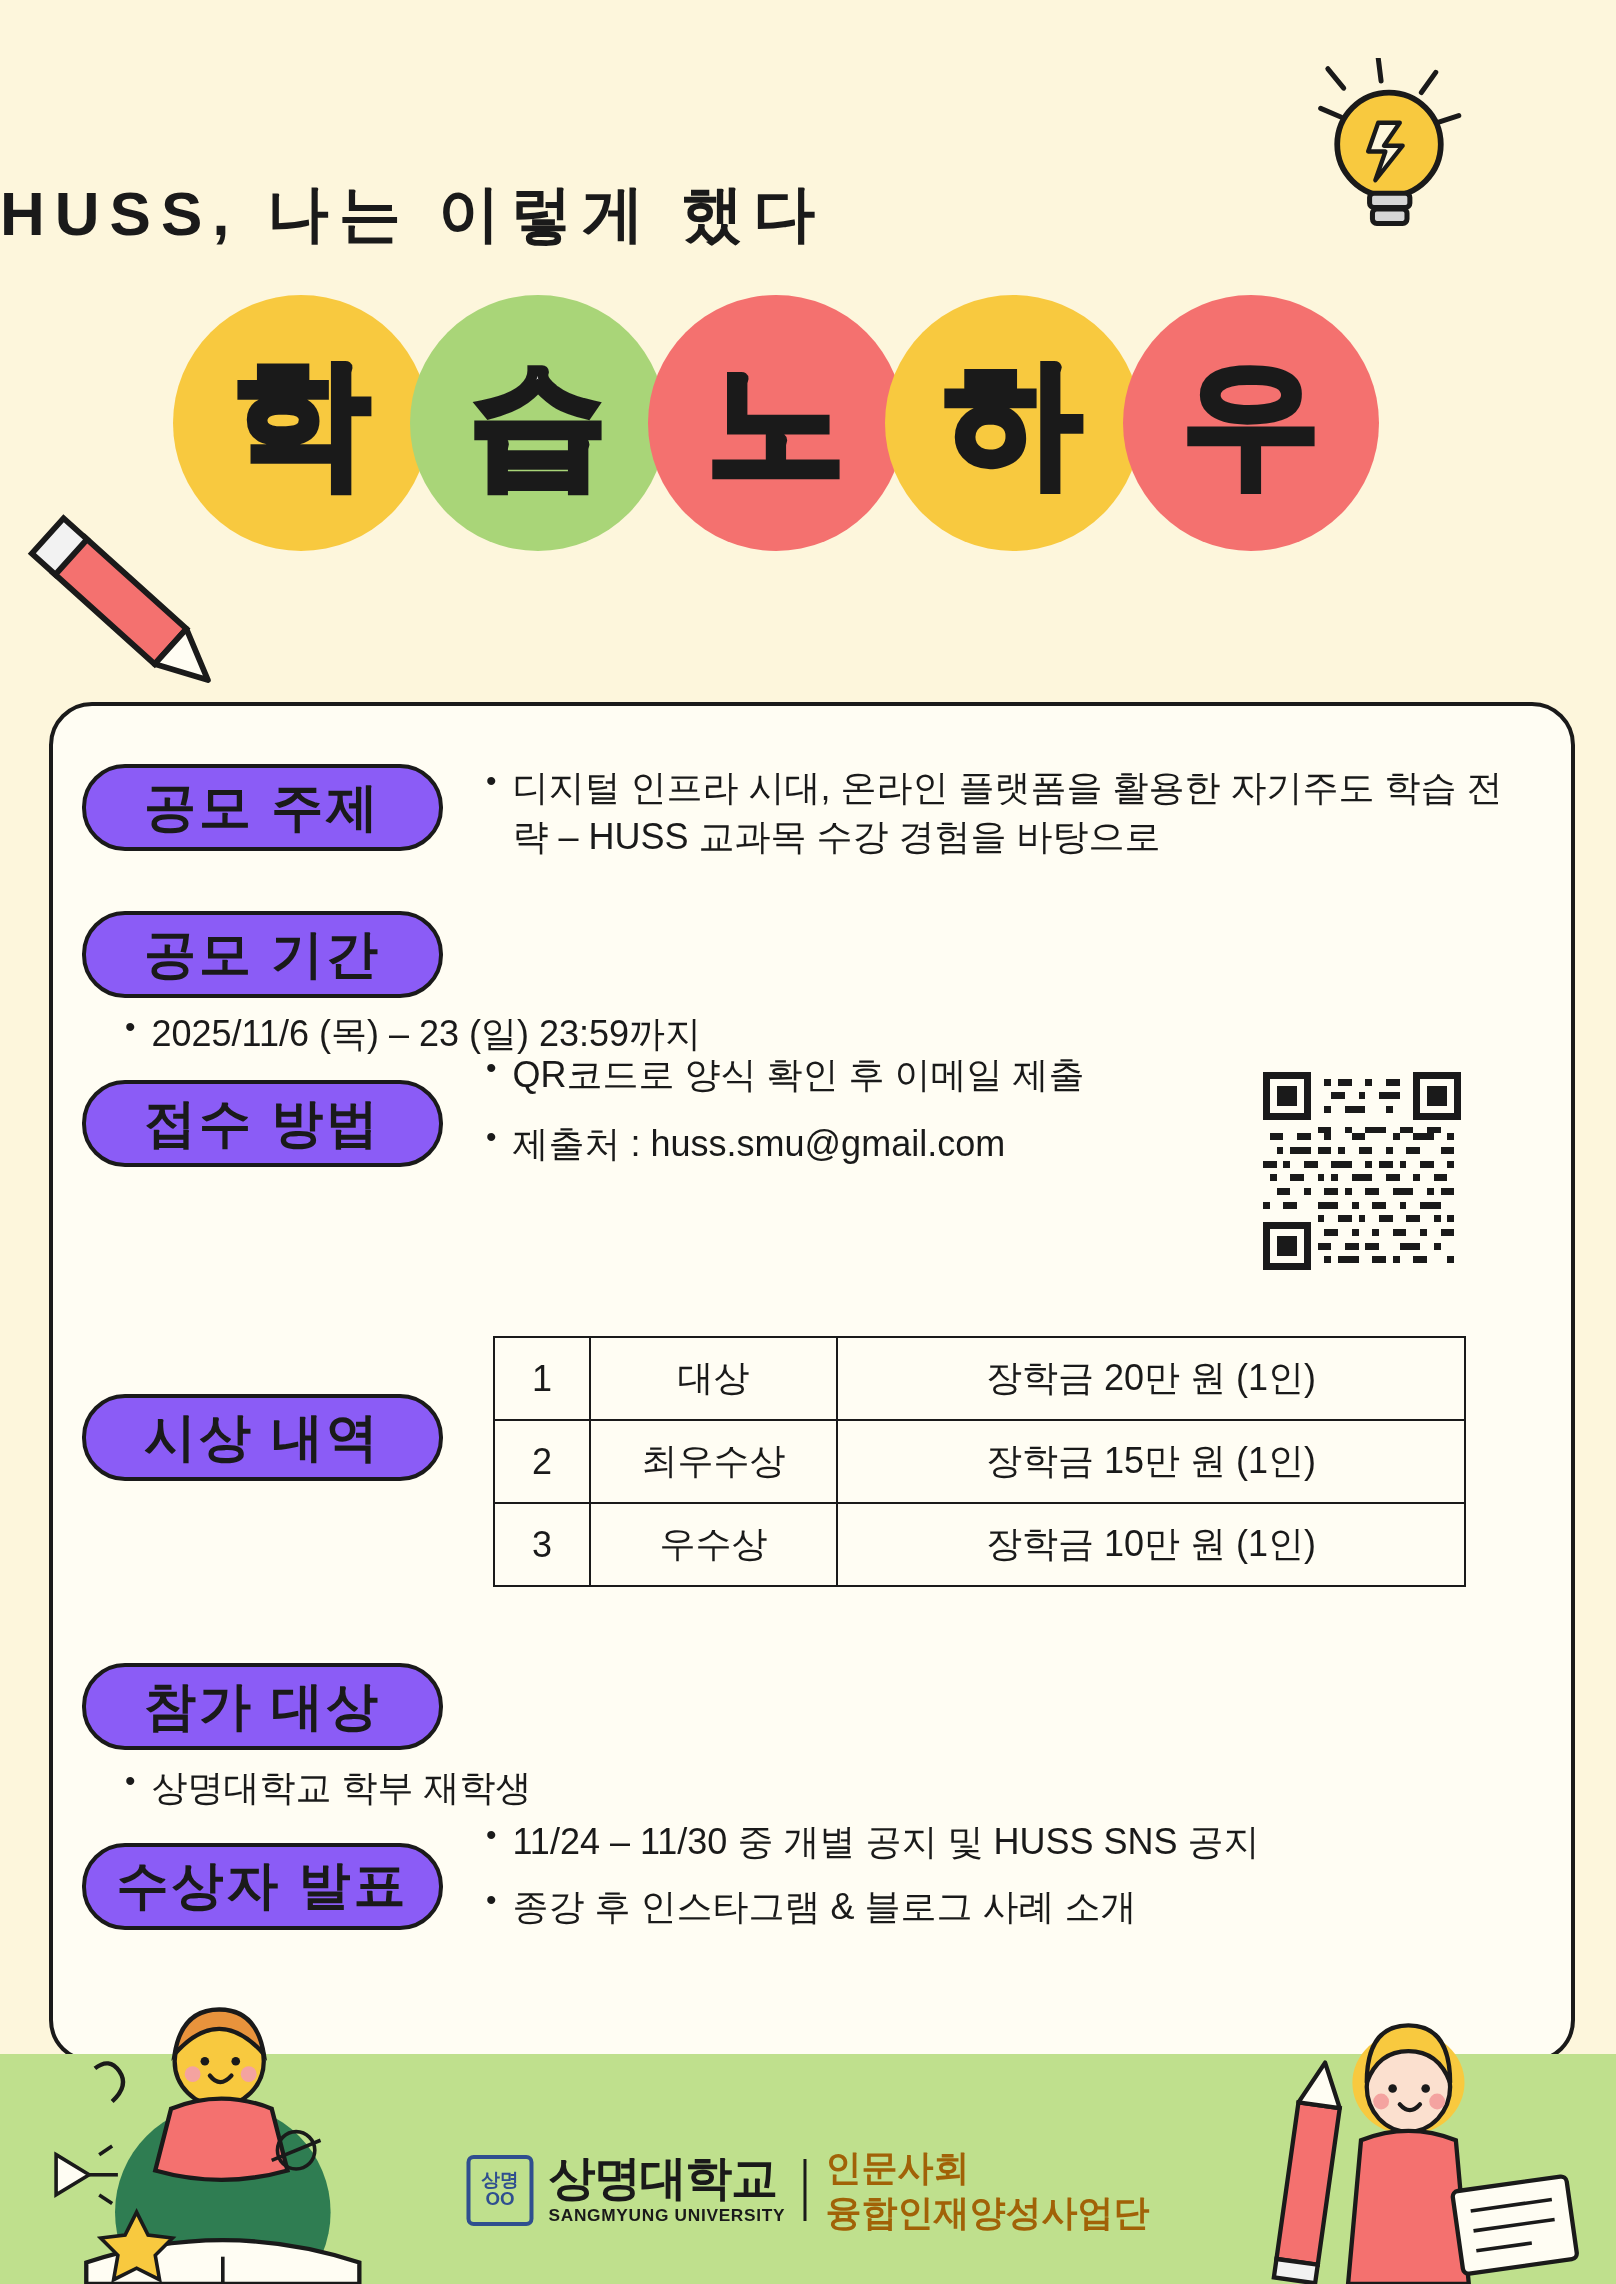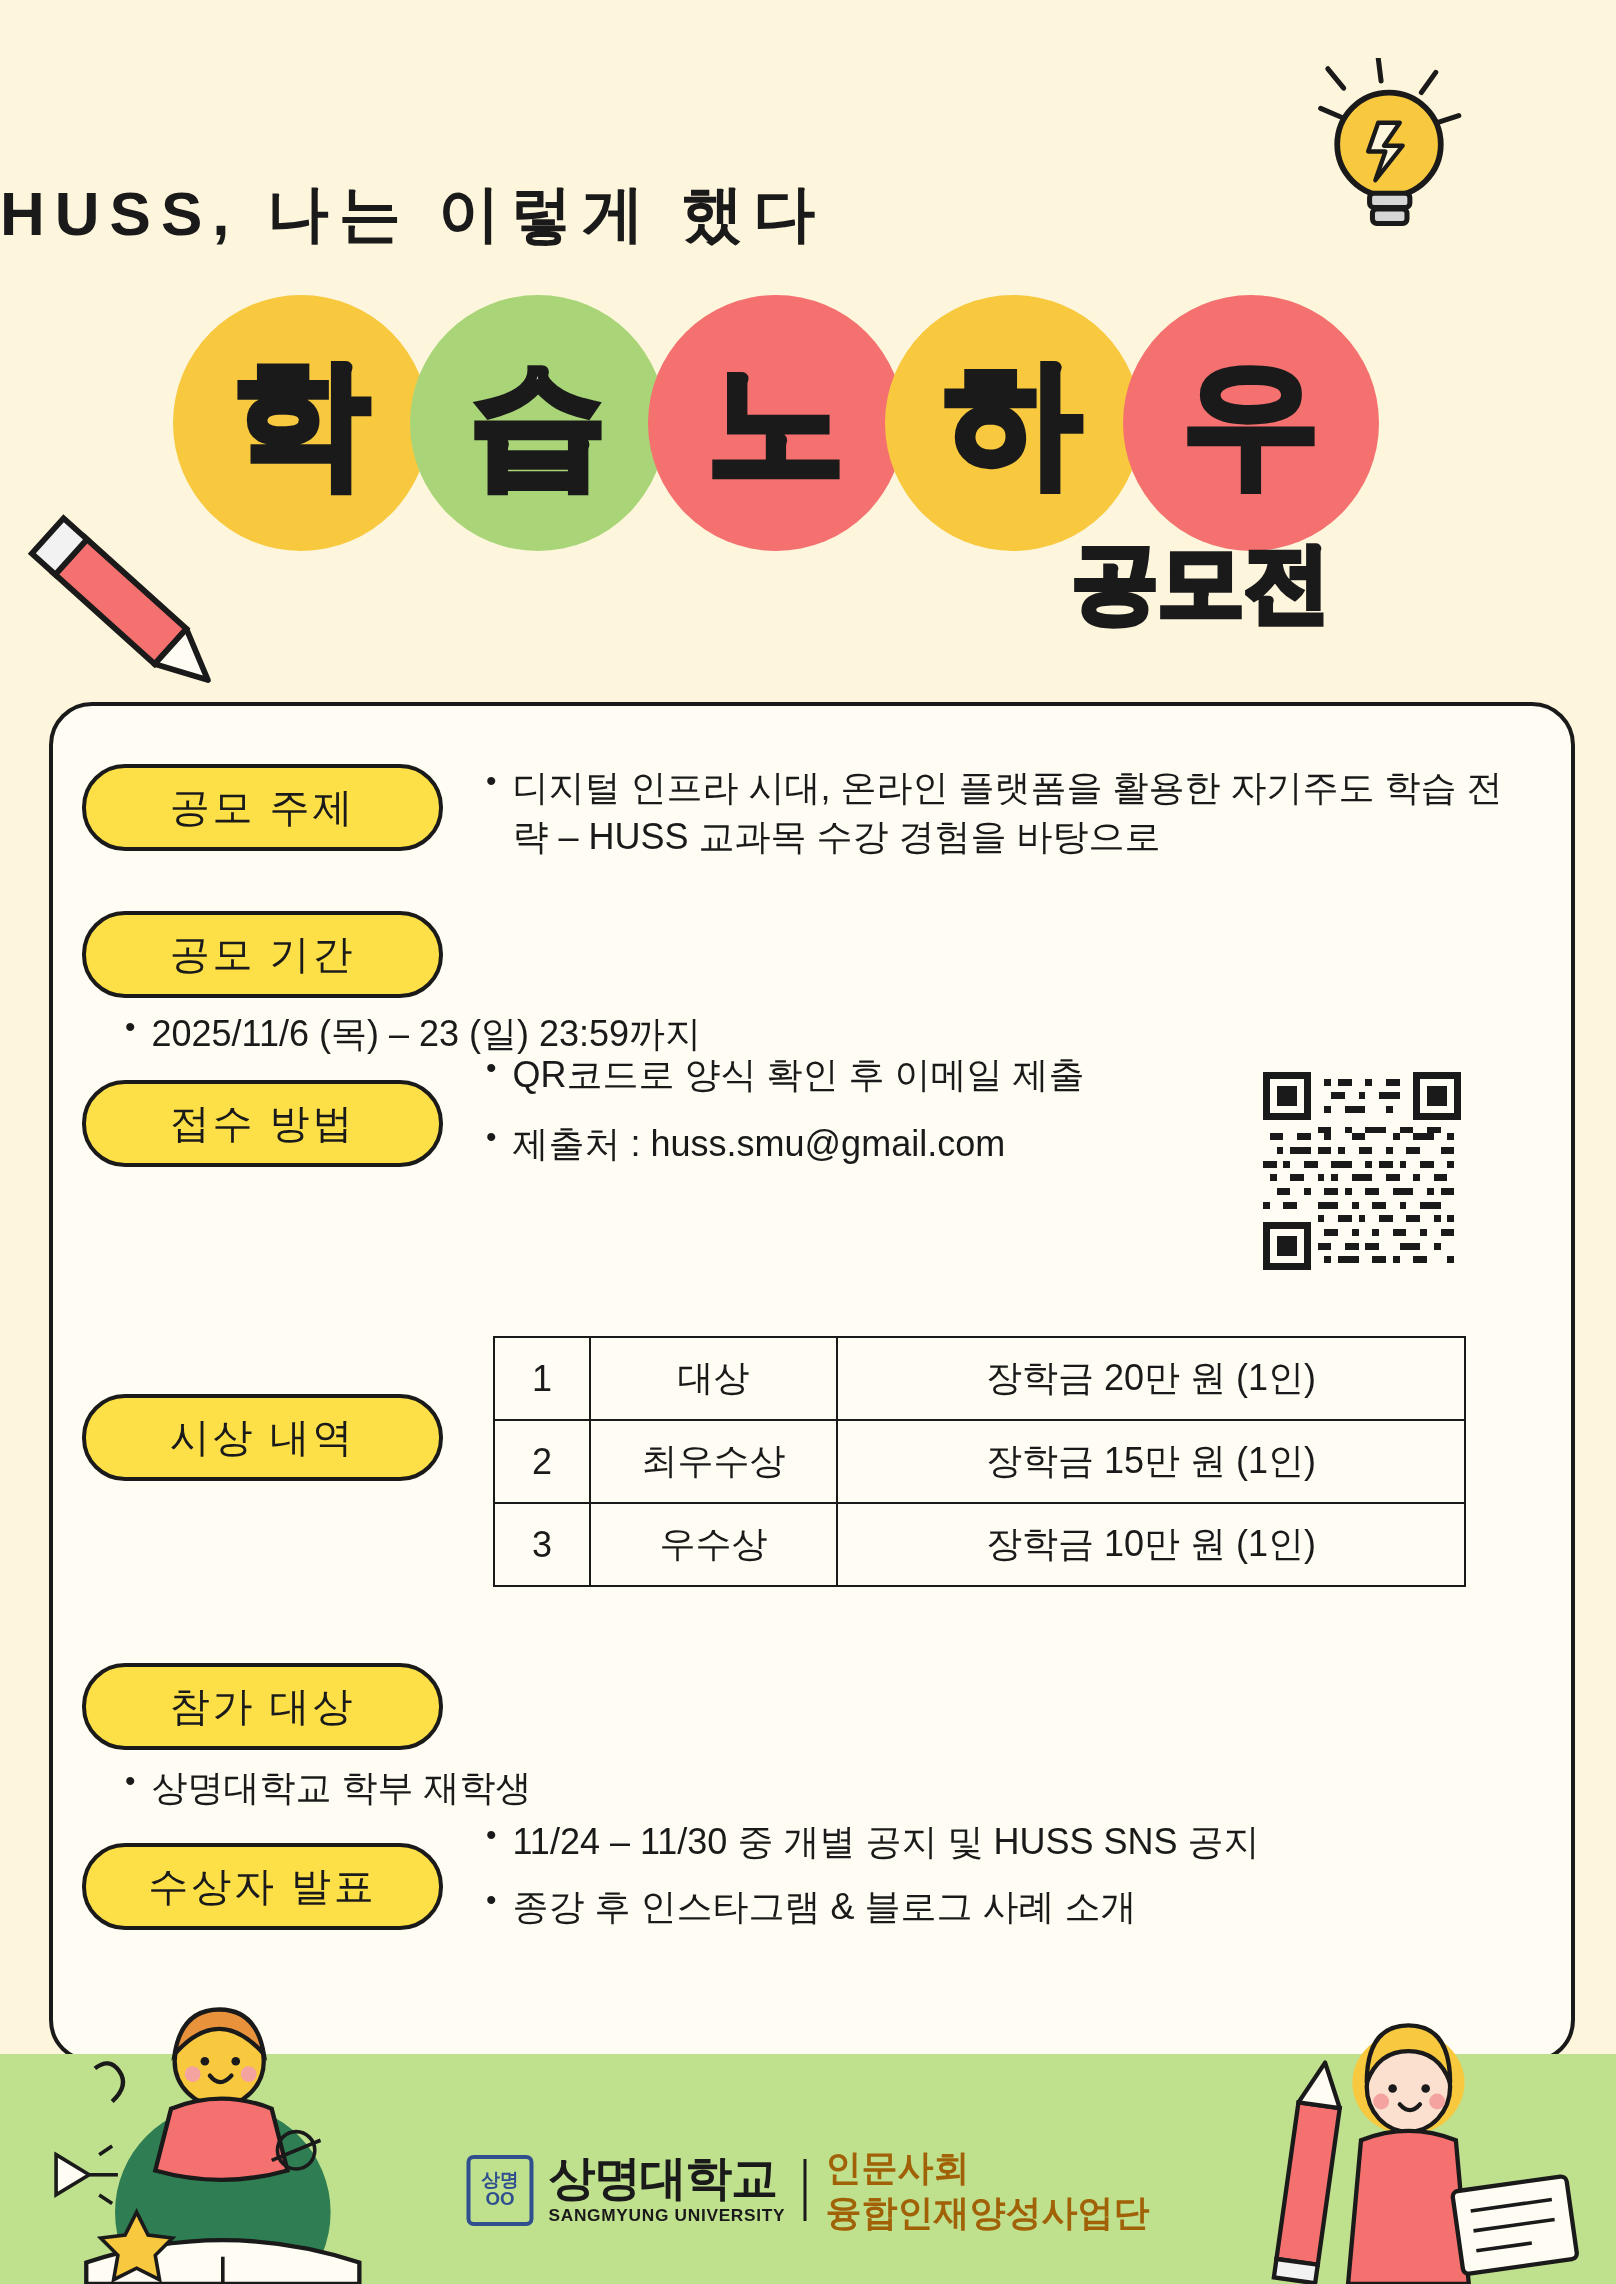--- a/index.html
+++ b/index.html
@@ -41,23 +41,23 @@
   }
   .pencil{position:absolute;top:504px;left:21.6px;width:230px;height:209px;}
 
   
   .card{
     position:absolute;left:49px;top:702px;width:1518px;height:1353px;
     background:#fffdf3;border:4.3px solid #1a1a1a;border-radius:43px;
   }
   .row{position:absolute;display:flex;align-items:flex-start;}
   .pill{
-    border:4.3px solid #1a1a1a;border-radius:43px;background:#fde047;
+    border:4.3px solid #1a1a1a;border-radius:43px;background:#8b5cf6;
     width:353px;height:79px;display:flex;align-items:center;justify-content:center;
-    font-size:40px;font-weight:normal;color:#1a1a1a;letter-spacing:2.9px;
+    font-size:52px;font-weight:bold;color:#1a1a1a;letter-spacing:2.9px;
     flex:none;
   }
   .content{margin-left:43px;}
   .bullet-line{
     display:flex;align-items:flex-start;font-size:36px;color:#1a1a1a;line-height:1.35;
     margin-bottom:10px;
   }
   .dot{font-size:30px;line-height:1.1;margin-right:16px;}
   .bullet-text{max-width:993px;}
 
@@ -113,21 +113,20 @@
     <rect x="92" y="210" width="48" height="20" rx="6" fill="#d6d6d6" stroke="#1a1a1a" stroke-width="7"></rect>
   </svg>
 
   <div class="circles">
     <div class="circ c1">학</div>
     <div class="circ c2">습</div>
     <div class="circ c3">노</div>
     <div class="circ c4">하</div>
     <div class="circ c5">우</div>
   </div>
-  <div class="sub-title">공모전</div>
 
   <svg class="pencil" viewBox="0 0 320 290">
     <g transform="rotate(42 160 145)">
       <rect x="40" y="120" width="190" height="66" fill="#f4716f" stroke="#1a1a1a" stroke-width="8"></rect>
       <rect x="0" y="120" width="44" height="66" fill="#f2f2f2" stroke="#1a1a1a" stroke-width="8"></rect>
       <polygon points="230,120 300,153 230,186" fill="#fffdf3" stroke="#1a1a1a" stroke-width="8" stroke-linejoin="round"></polygon>
     </g>
   </svg>
 
   <div class="card">

